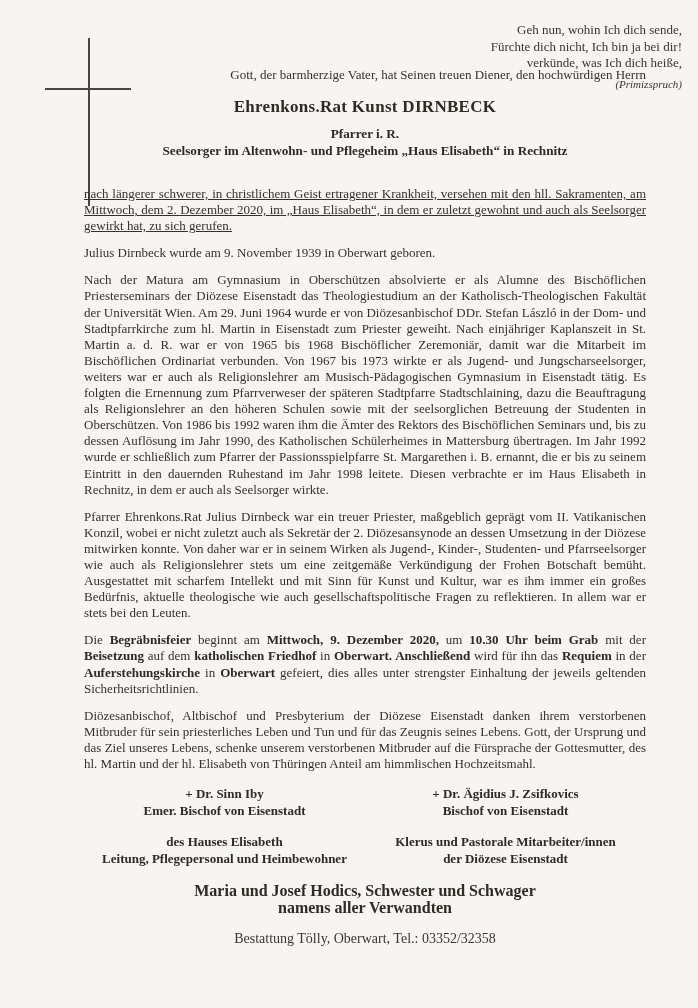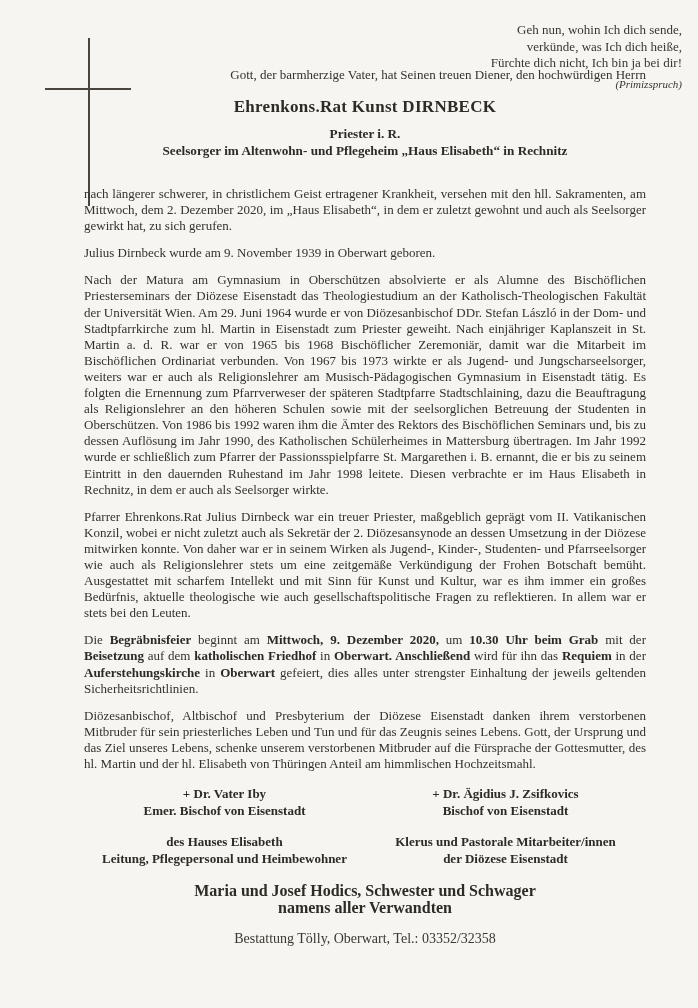--- a/index.html
+++ b/index.html
@@ -70,21 +70,21 @@
     line-height: 16.5px;
     color: #2e2b25;
   }
   p.body {
     text-align: justify;
     font-size: 13px;
     line-height: 16.1px;
     margin-top: 11px;
     color: #34312c;
   }
-  p.body.first { margin-top: 27px; }
+  p.body.first { margin-top: 27px; text-decoration: underline; }
   p.body b { color: #2d2a24; }
   
   .sig-rows { margin-top: 14px; display: flex; }
   .sig-col {
     flex: 1 1 50%;
     text-align: center;
     font-weight: bold;
     font-size: 13px;
     line-height: 16.5px;
     color: #2e2b25;
@@ -105,57 +105,57 @@
     color: #3a362f;
   }
 </style>
 </head>
 <body>
 
 <div class="page">
 
   <div class="quote">
     <div>Geh nun, wohin Ich dich sende,</div>
+    <div>Fürchte dich nicht, Ich bin ja bei dir!</div>
     <div>verkünde, was Ich dich heiße,</div>
-    <div>Fürchte dich nicht, Ich bin ja bei dir!</div>
     <div class="attribution">(Primizspruch)</div>
   </div>
 
   <div class="cross">
     <div class="v"></div>
     <div class="h"></div>
   </div>
 
   <div class="content">
 
     <div class="intro">Gott, der barmherzige Vater, hat Seinen treuen Diener, den hochwürdigen Herrn</div>
 
     <div class="deceased-name">Ehrenkons.Rat Kunst DIRNBECK</div>
 
     <div class="role">
-      <div>Priester i. R.</div>
+      <div>Pfarrer i. R.</div>
       <div>Seelsorger im Altenwohn- und Pflegeheim „Haus Elisabeth“ in Rechnitz</div>
     </div>
 
     <p class="body first">nach längerer schwerer, in christlichem Geist ertragener Krankheit, versehen mit den hll. Sakramenten, am Mittwoch, dem 2. Dezember 2020, im „Haus Elisabeth“, in dem er zuletzt gewohnt und auch als Seelsorger gewirkt hat, zu sich gerufen.</p>
 
     <p class="body">Julius Dirnbeck wurde am 9. November 1939 in Oberwart geboren.</p>
 
     <p class="body">Nach der Matura am Gymnasium in Oberschützen absolvierte er als Alumne des Bischöflichen Priesterseminars der Diözese Eisenstadt das Theologiestudium an der Katholisch-Theologischen Fakultät der Universität Wien. Am 29. Juni 1964 wurde er von Diözesanbischof DDr. Stefan László in der Dom- und Stadtpfarrkirche zum hl. Martin in Eisenstadt zum Priester geweiht. Nach einjähriger Kaplanszeit in St. Martin a. d. R. war er von 1965 bis 1968 Bischöflicher Zeremoniär, damit war die Mitarbeit im Bischöflichen Ordinariat verbunden. Von 1967 bis 1973 wirkte er als Jugend- und Jungscharseelsorger, weiters war er auch als Religionslehrer am Musisch-Pädagogischen Gymnasium in Eisenstadt tätig. Es folgten die Ernennung zum Pfarrverweser der späteren Stadtpfarre Stadtschlaining, dazu die Beauftragung als Religionslehrer an den höheren Schulen sowie mit der seelsorglichen Betreuung der Studenten in Oberschützen. Von 1986 bis 1992 waren ihm die Ämter des Rektors des Bischöflichen Seminars und, bis zu dessen Auflösung im Jahr 1990, des Katholischen Schülerheimes in Mattersburg übertragen. Im Jahr 1992 wurde er schließlich zum Pfarrer der Passionsspielpfarre St. Margarethen i. B. ernannt, die er bis zu seinem Eintritt in den dauernden Ruhestand im Jahr 1998 leitete. Diesen verbrachte er im Haus Elisabeth in Rechnitz, in dem er auch als Seelsorger wirkte.</p>
 
     <p class="body">Pfarrer Ehrenkons.Rat Julius Dirnbeck war ein treuer Priester, maßgeblich geprägt vom II. Vatikanischen Konzil, wobei er nicht zuletzt auch als Sekretär der 2. Diözesansynode an dessen Umsetzung in der Diözese mitwirken konnte. Von daher war er in seinem Wirken als Jugend-, Kinder-, Studenten- und Pfarrseelsorger wie auch als Religionslehrer stets um eine zeitgemäße Verkündigung der Frohen Botschaft bemüht. Ausgestattet mit scharfem Intellekt und mit Sinn für Kunst und Kultur, war es ihm immer ein großes Bedürfnis, aktuelle theologische wie auch gesellschaftspolitische Fragen zu reflektieren. In allem war er stets bei den Leuten.</p>
 
     <p class="body"><span>Die </span><b>Begräbnisfeier</b><span> beginnt am </span><b>Mittwoch, 9. Dezember 2020,</b><span> um </span><b>10.30 Uhr beim Grab</b><span> mit der </span><b>Beisetzung</b><span> auf dem </span><b>katholischen Friedhof</b><span> in </span><b>Oberwart. Anschließend</b><span> wird für ihn das </span><b>Requiem</b><span> in der </span><b>Auferstehungskirche</b><span> in </span><b>Oberwart</b><span> gefeiert, dies alles unter strengster Einhaltung der jeweils geltenden Sicherheitsrichtlinien.</span></p>
 
     <p class="body">Diözesanbischof, Altbischof und Presbyterium der Diözese Eisenstadt danken ihrem verstorbenen Mitbruder für sein priesterliches Leben und Tun und für das Zeugnis seines Lebens. Gott, der Ursprung und das Ziel unseres Lebens, schenke unserem verstorbenen Mitbruder auf die Fürsprache der Gottesmutter, des hl. Martin und der hl. Elisabeth von Thüringen Anteil am himmlischen Hochzeitsmahl.</p>
 
     <div class="sig-rows">
       <div class="sig-col">
         <div class="sig-block">
-          <div>+ Dr. Vater Iby</div>
+          <div>+ Dr. Sinn Iby</div>
           <div>Emer. Bischof von Eisenstadt</div>
         </div>
         <div class="sig-block">
           <div>des Hauses Elisabeth</div>
           <div>Leitung, Pflegepersonal und Heimbewohner</div>
         </div>
       </div>
       <div class="sig-col">
         <div class="sig-block">
           <div>+ Dr. Ägidius J. Zsifkovics</div>

